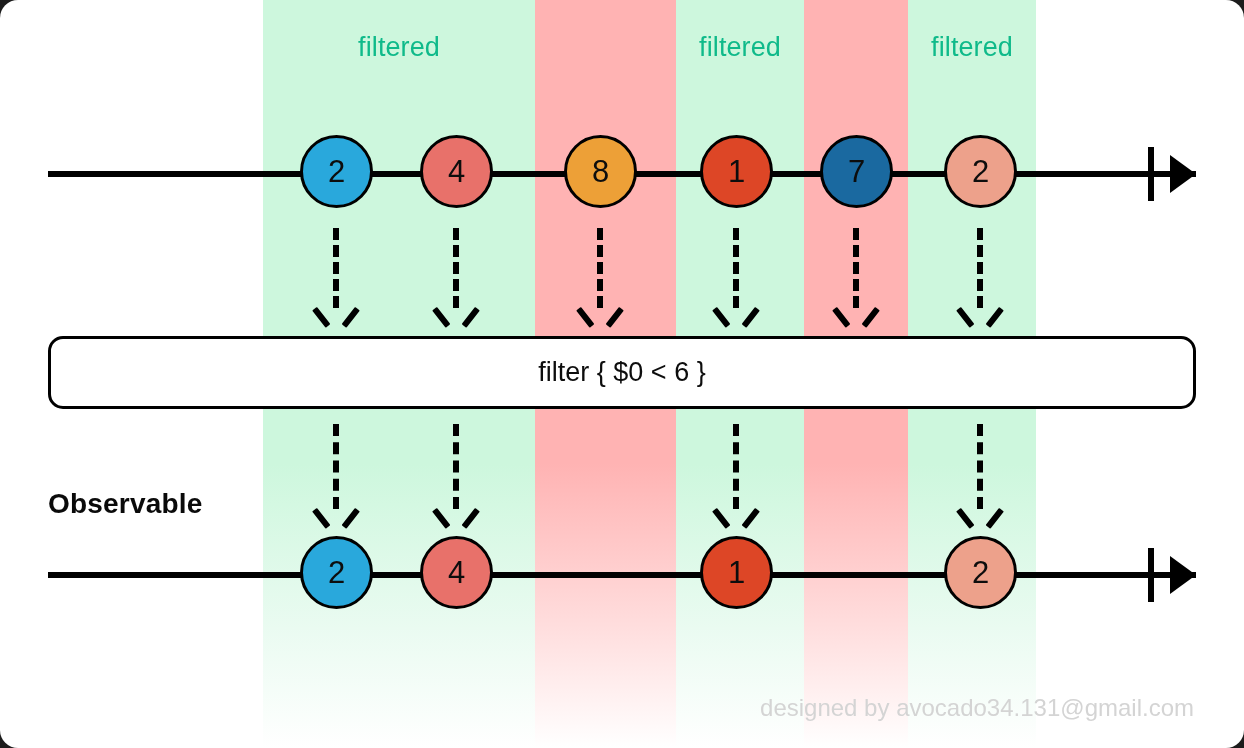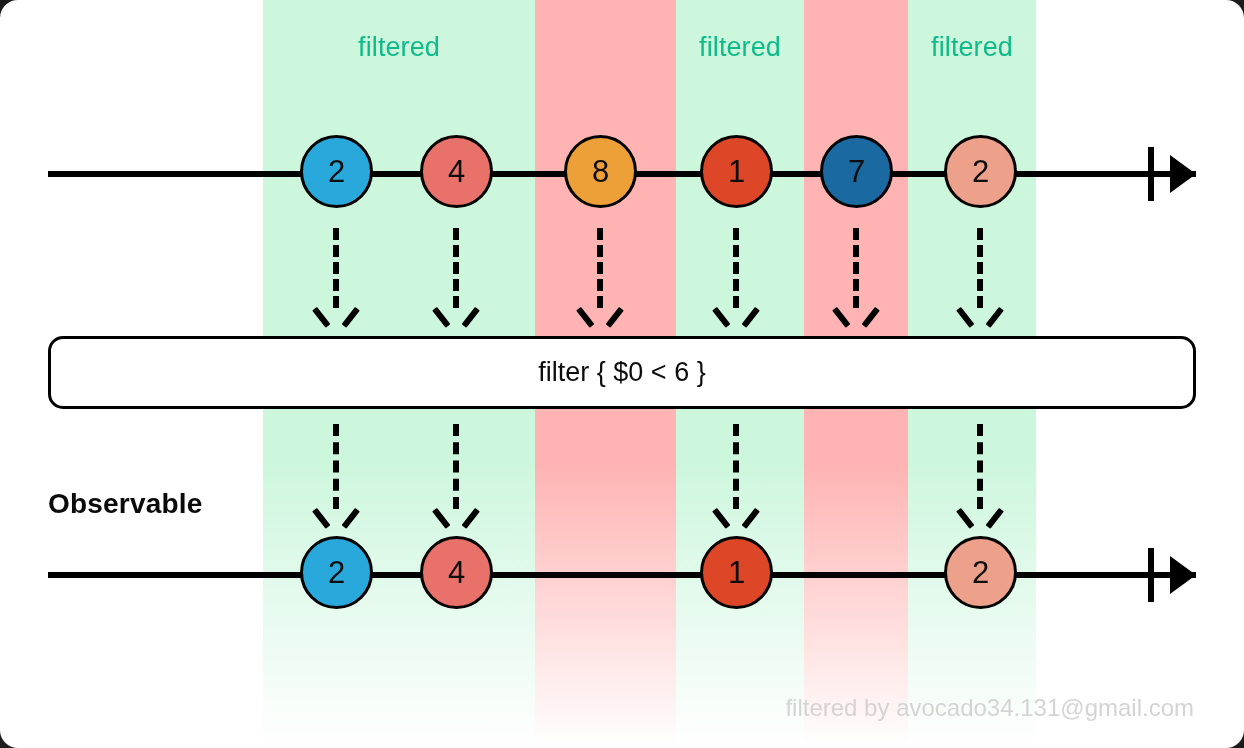--- a/index.html
+++ b/index.html
@@ -250,15 +250,15 @@
   <div class="timeline" id="subscriber-timeline" style="top: 536px;">
     <div class="axis"></div>
     <div class="end-tick"></div>
     <div class="end-arrow"></div>
   <div class="marble" style="left: 252px; background: rgb(41, 168, 220);">2</div>
       <div class="marble" style="left: 372px; background: rgb(232, 113, 106);">4</div>
       <div class="marble" style="left: 652px; background: rgb(221, 70, 38);">1</div>
       <div class="marble" style="left: 896px; background: rgb(237, 161, 139);">2</div>
     </div>
 
-  <div id="credit">filtered by avocado34.131@gmail.com</div>
+  <div id="credit">designed by avocado34.131@gmail.com</div>
 
 </div>
 
 </body></html>

